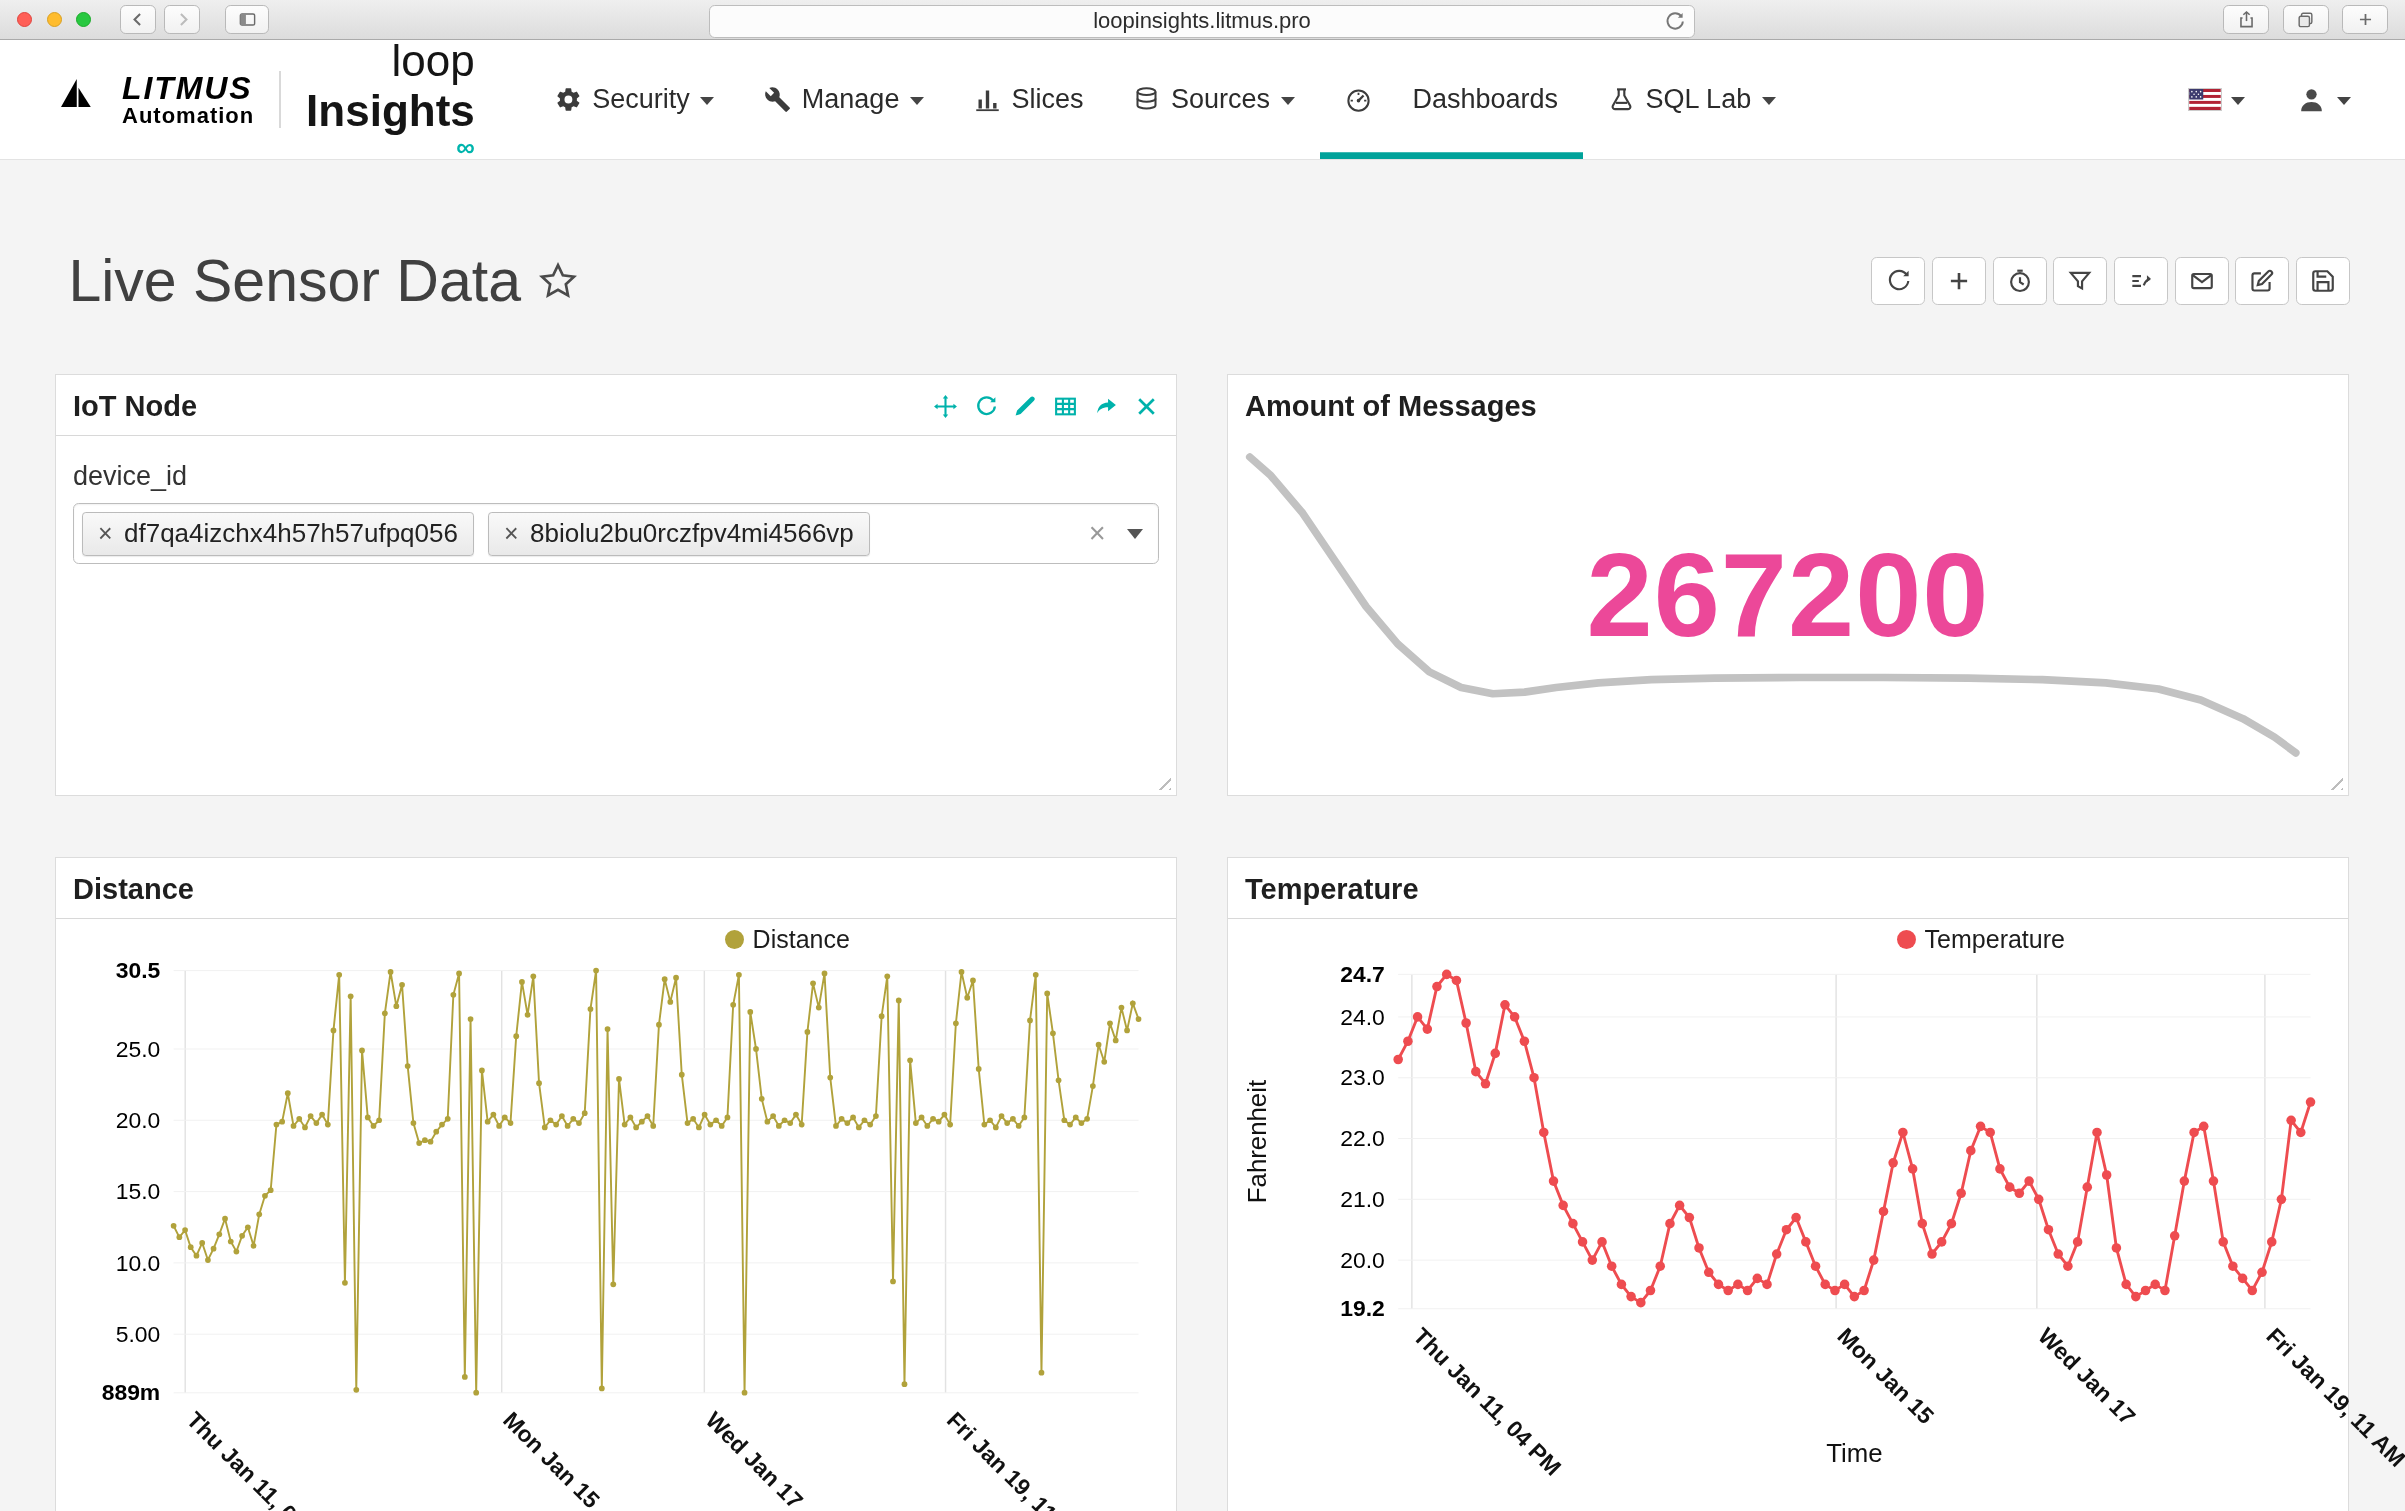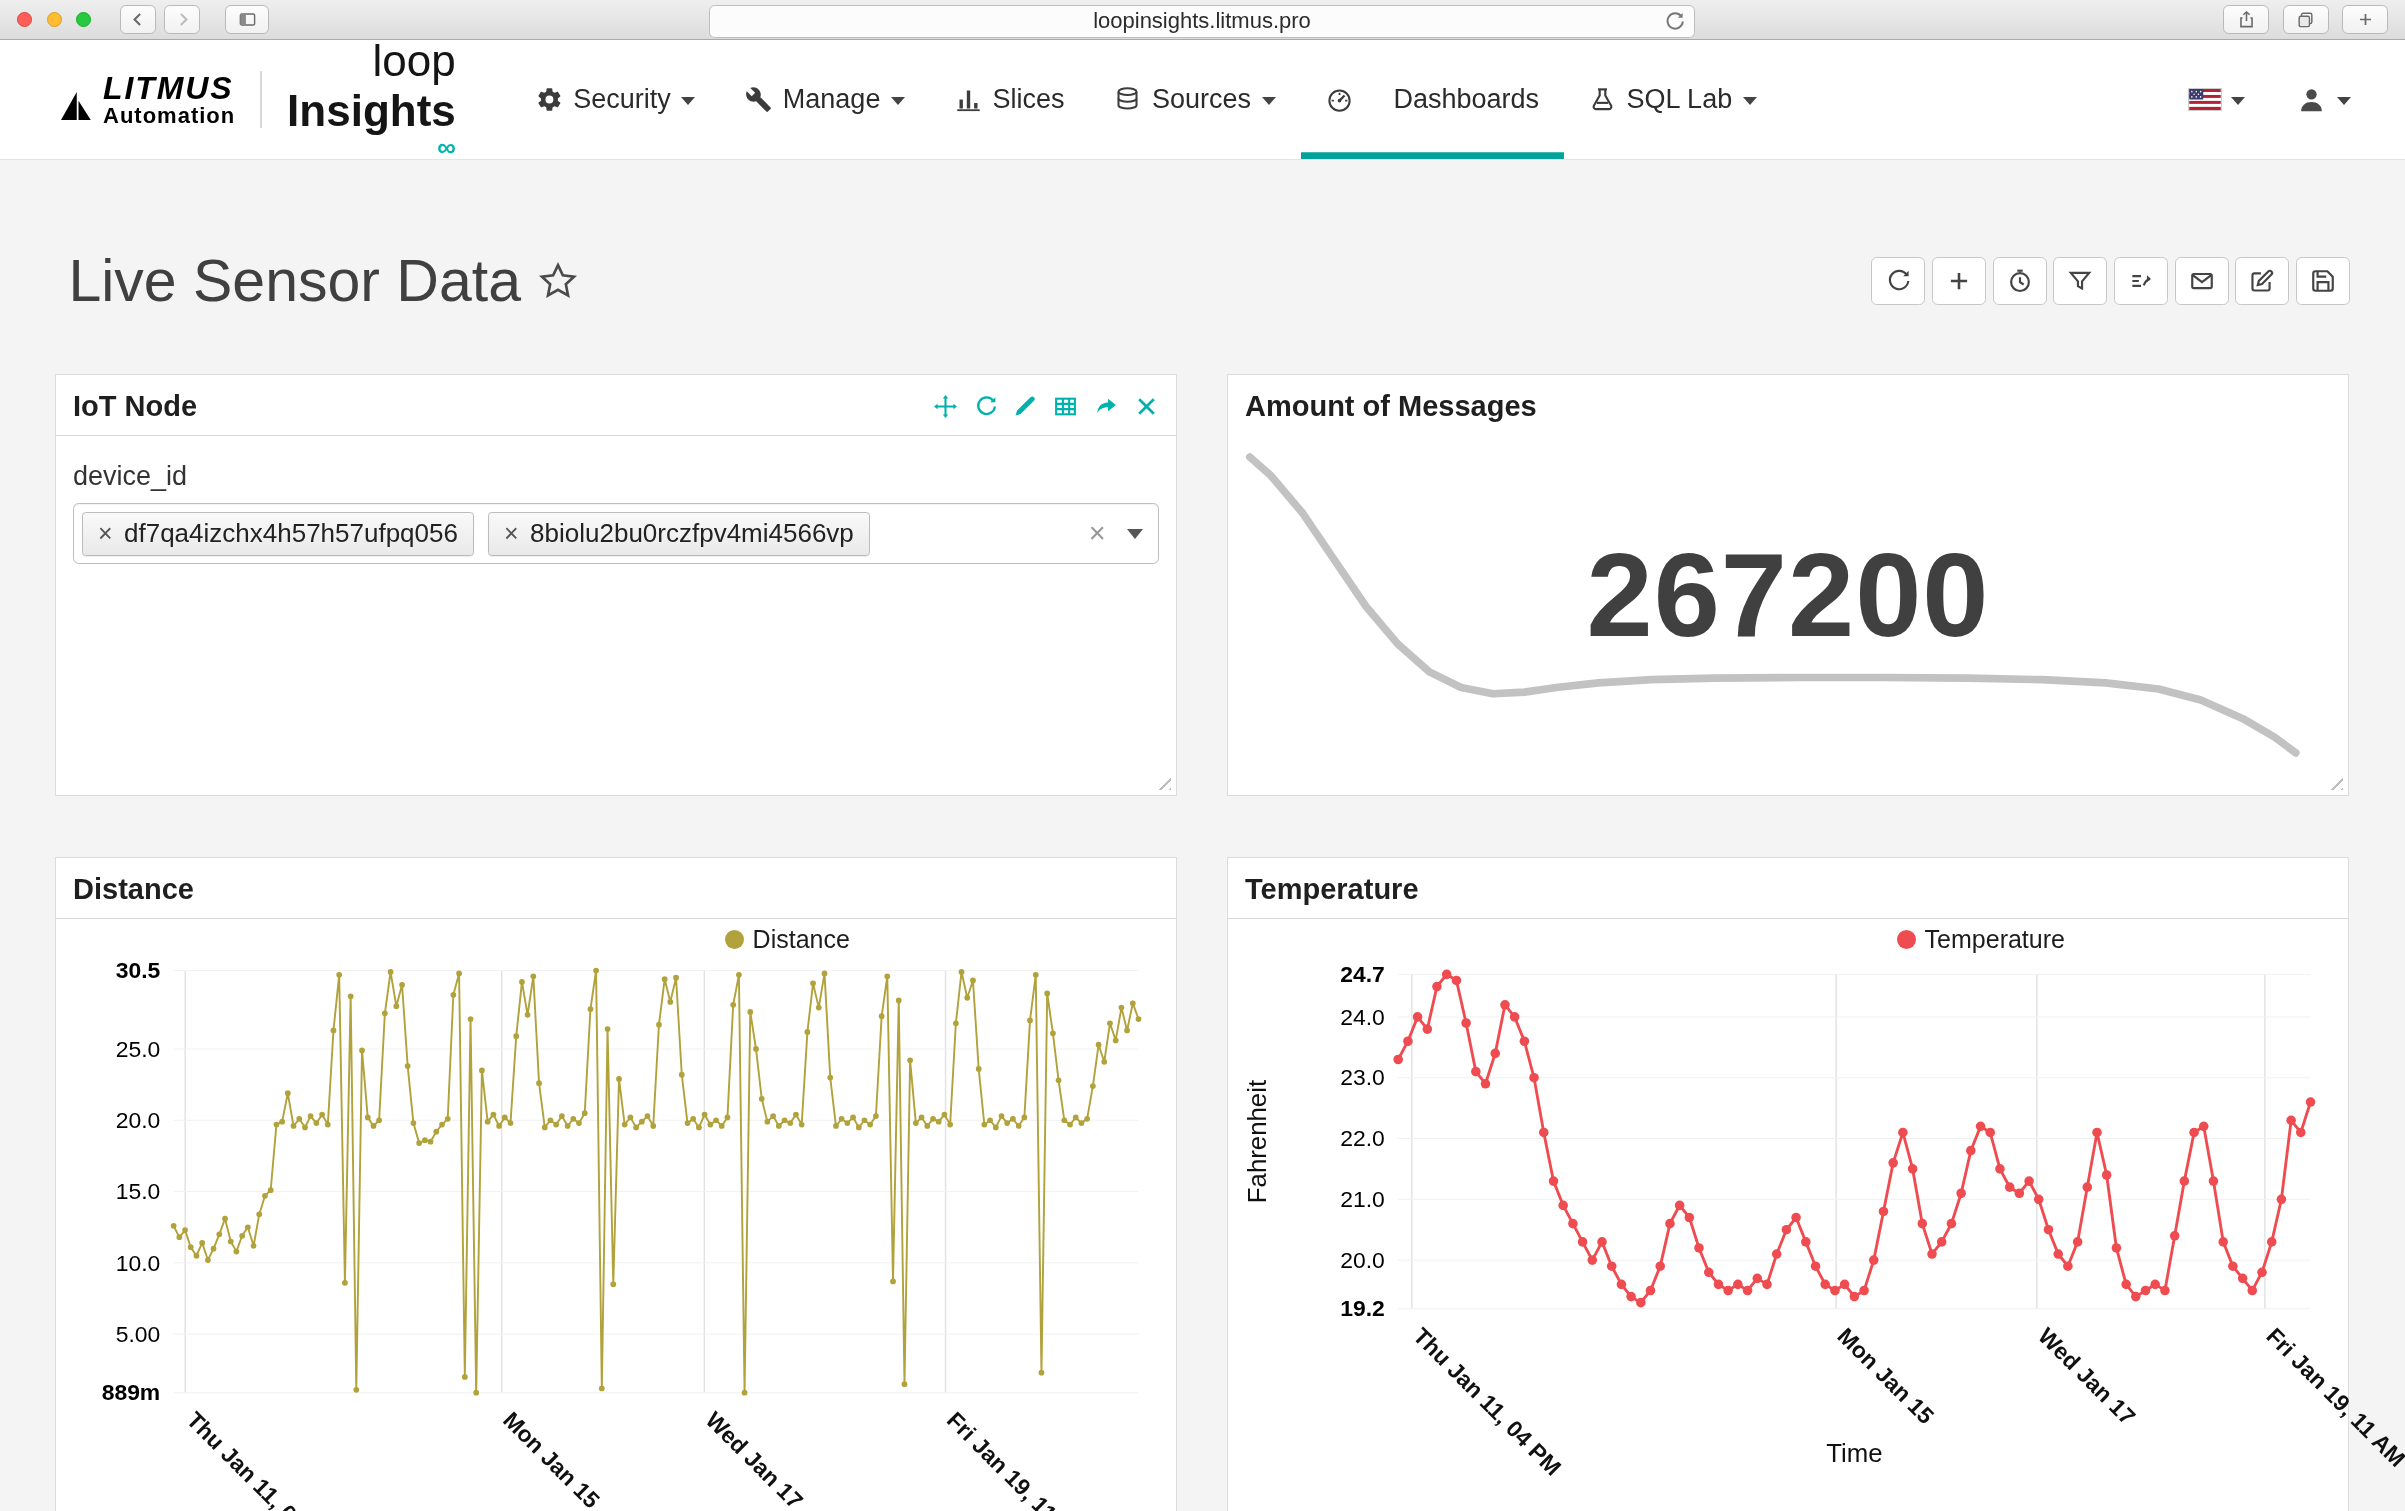--- a/index.html
+++ b/index.html
@@ -23,21 +23,21 @@
   .url-bar { position:absolute; left:709px; top:4.8px; width:986px; height:33px;
     background:#fcfcfc; border:1px solid #bdbdbd; border-radius:5.7px;
     display:flex; align-items:center; justify-content:center; font-size:22px; color:#2c2c2c; }
   .url-reload { position:absolute; right:7.6px; top:3.8px; width:23px; height:23px; cursor:pointer; }
   .chrome-right { margin-left:auto; display:flex; gap:13.4px; align-items:center; }
   .chrome-right .chrome-btn { width:46px; }
 
   
   .app-header { height:119px; background:#fff; display:flex; align-items:center;
     padding:0 54px; box-shadow:0 1px 0 #e3e3e3; }
-  .brand { display:flex; align-items:flex-end; gap:7px; }
+  .brand { display:flex; align-items:flex-start; gap:26px; }
   .litmus-mark { width:42px; height:42px; }
   .litmus-text { display:flex; flex-direction:column; line-height:1; }
   .litmus-text .l1 { font-size:32px; font-weight:bold; font-style:italic; letter-spacing:1.9px; color:#000; }
   .litmus-text .l2 { font-size:22px; font-weight:bold; color:#000; letter-spacing:1px; margin-top:1.9px; }
   .brand-divider { width:1.9px; height:57px; background:#d9d9d9; margin:0 25px; }
   .product { font-size:44px; color:#151515; display:flex; align-items:flex-end;flex-direction:column; }
   .product .loop { font-weight:normal; }
   .product .insights { font-weight:bold; }
   .product .inf { font-size:26px; color:#00b5ad; font-weight:bold; margin-left:1.9px; margin-top:-3.8px; }
   nav.main-nav { display:flex; margin-left:55px; height:119px; }
@@ -85,21 +85,21 @@
     background:linear-gradient(#f9f9f9,#e9e9e9); border:1px solid #bbb; border-radius:3.8px;
     font-size:26px; color:#222; margin-right:13.4px; box-shadow:0 1px 1px rgba(0,0,0,.08); }
   .tag .x { font-size:25px; color:#555; cursor:pointer; line-height:1; }
   .sel-controls { margin-left:auto; display:flex; align-items:center; gap:21px; }
   .sel-clear { font-size:29px; color:#999; cursor:pointer; line-height:1; }
   .sel-caret { width:0; height:0; border-left:8.6px solid transparent; border-right:8.6px solid transparent;
     border-top:10.5px solid #555; cursor:pointer; }
 
   
   .big-number { position:absolute; left:0; right:0; top:151px; text-align:center;
-    font-size:119px; font-weight:bold; color:#404040; letter-spacing:1px; }
+    font-size:119px; font-weight:bold; color:#ec4899; letter-spacing:1px; }
   .trend-svg { position:absolute; left:11.5px; top:71px; }
 
   
   .legend-row { display:flex; align-items:center; gap:8.6px; padding-left:669px; height:42px; }
   .legend-dot { width:19px; height:19px; border-radius:50%; }
   .legend-label { font-size:25px; color:#1c1c1c; }
   .chart-svg { margin-left:17px; overflow:visible; display:block; }
   svg { overflow:visible; }
 </style>
 </head>

